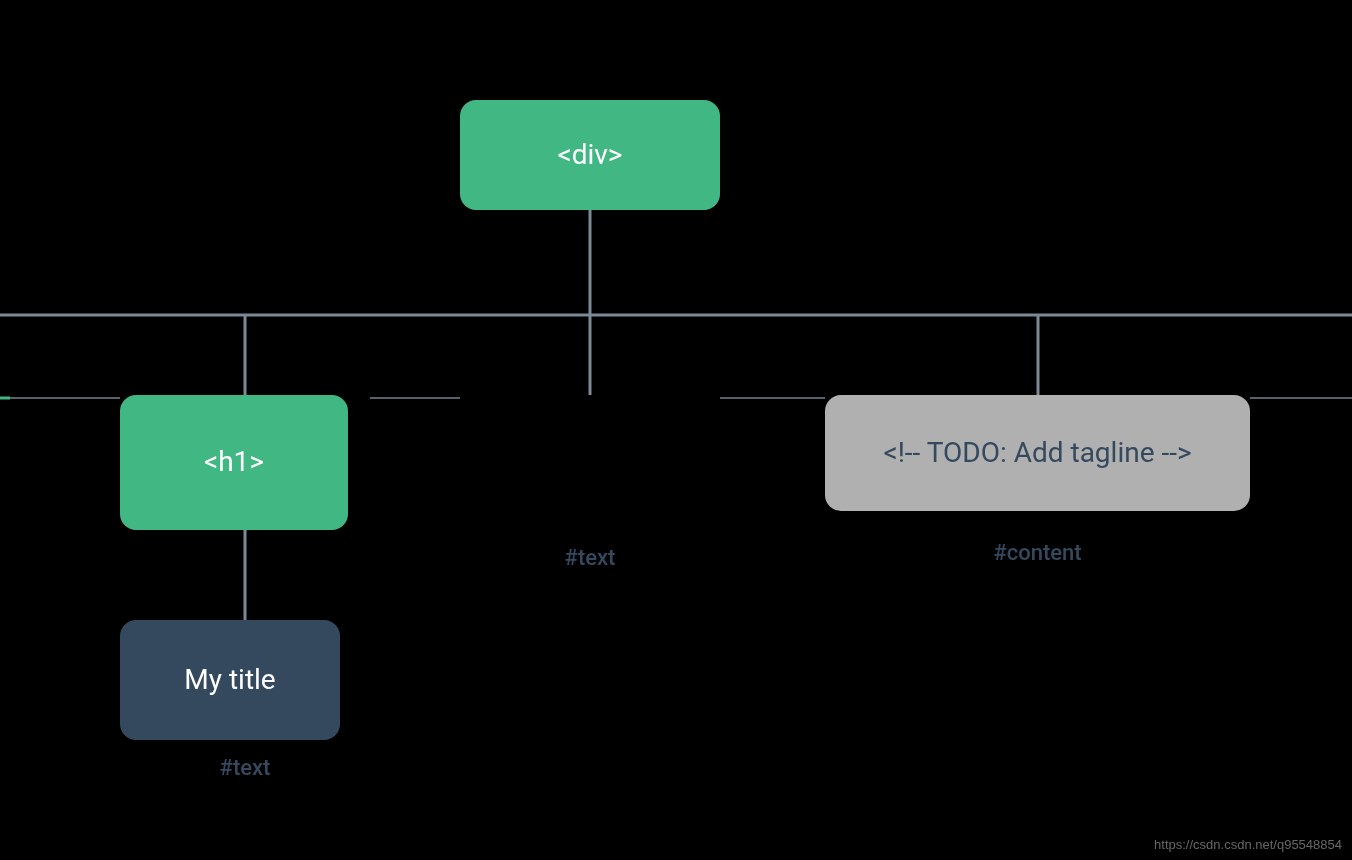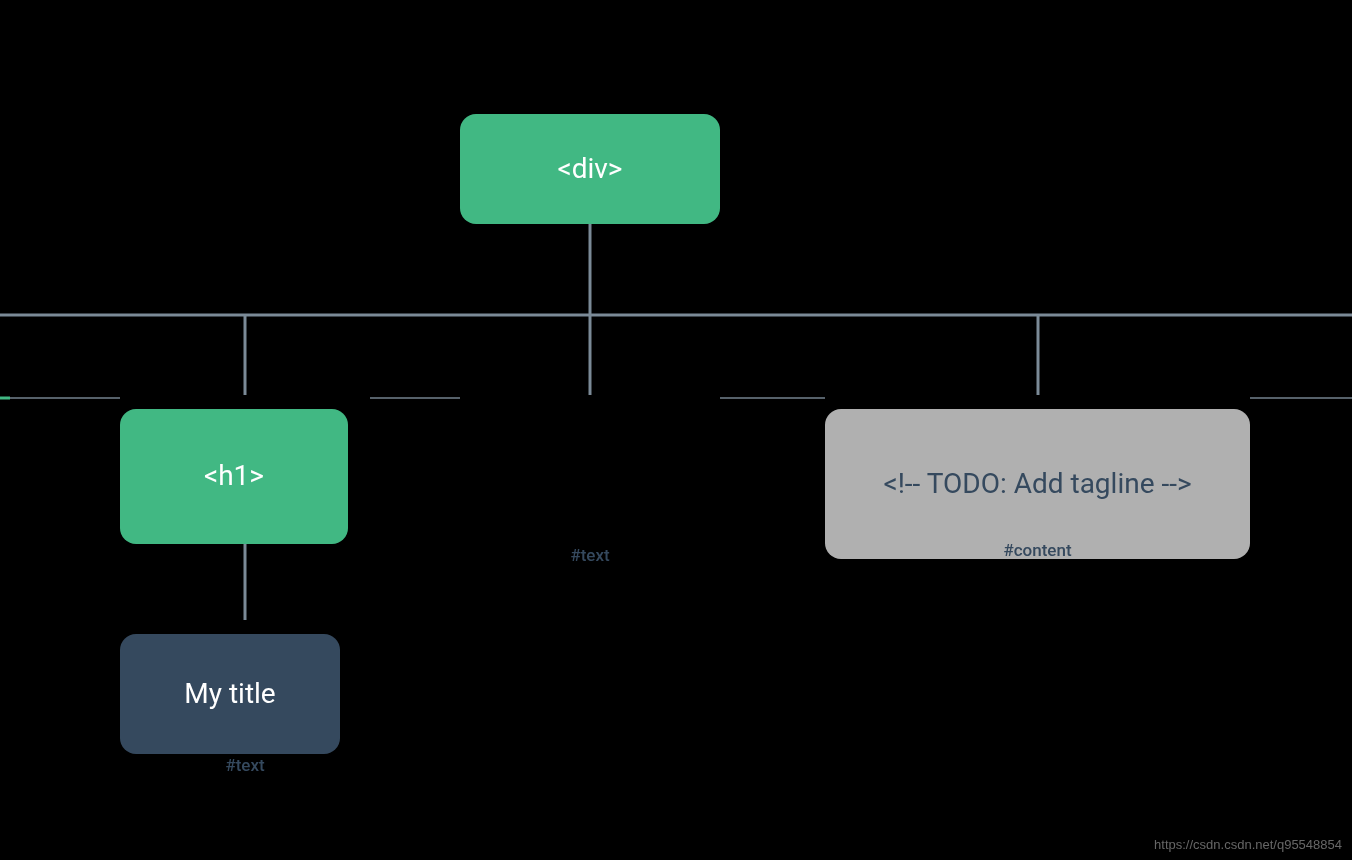--- a/index.html
+++ b/index.html
@@ -19,29 +19,28 @@
     position: absolute;
     border-radius: 16px;
     display: flex;
     align-items: center;
     justify-content: center;
     text-align: center;
     font-size: 28px;
     line-height: 1.3;
     padding: 8px 20px;
     font-weight: 400;
-    margin-top: 14px;
   }
   .green { background: #41b883; color: #fff; }
   .dark  { background: #35495e; color: #fff; }
   .grey  { background: #b0b0b0; color: #35495e; }
   .caption {
     position: absolute;
     color: #35495e;
-    font-size: 17px;
+    font-size: 22px;
     font-weight: 500;
     text-align: center;
   }
   .watermark {
     position: absolute;
     right: 10px;
     bottom: 8px;
     color: #808080;
     font-size: 13px;
     font-family: Arial, sans-serif;
@@ -92,21 +91,21 @@
   <div class="node green" style="left:460px; top:100px; width:260px; height:110px;">
     <span>&lt;div&gt;</span>
   </div>
 
   <div class="node green" style="left:120px; top:395px; width:228px; height:135px;">
     <span>&lt;h1&gt;</span>
   </div>
 
   <div class="caption" style="left:460px; top:545px; width:260px;">#text</div>
 
-  <div class="node grey" style="left:825px; top:395px; width:425px; height:150px;">
+  <div class="node grey" style="left:825px; top:395px; width:425px; height:116px;">
     <span>&lt;!-- TODO: Add tagline  --&gt;</span>
   </div>
   <div class="caption" style="left:825px; top:540px; width:425px;">#content</div>
 
   <div class="node dark" style="left:120px; top:620px; width:220px; height:120px;">
     <span>My title</span>
   </div>
   <div class="caption" style="left:120px; top:755px; width:250px;">#text</div>
 
   <div class="watermark">https://csdn.csdn.net/q95548854</div>

